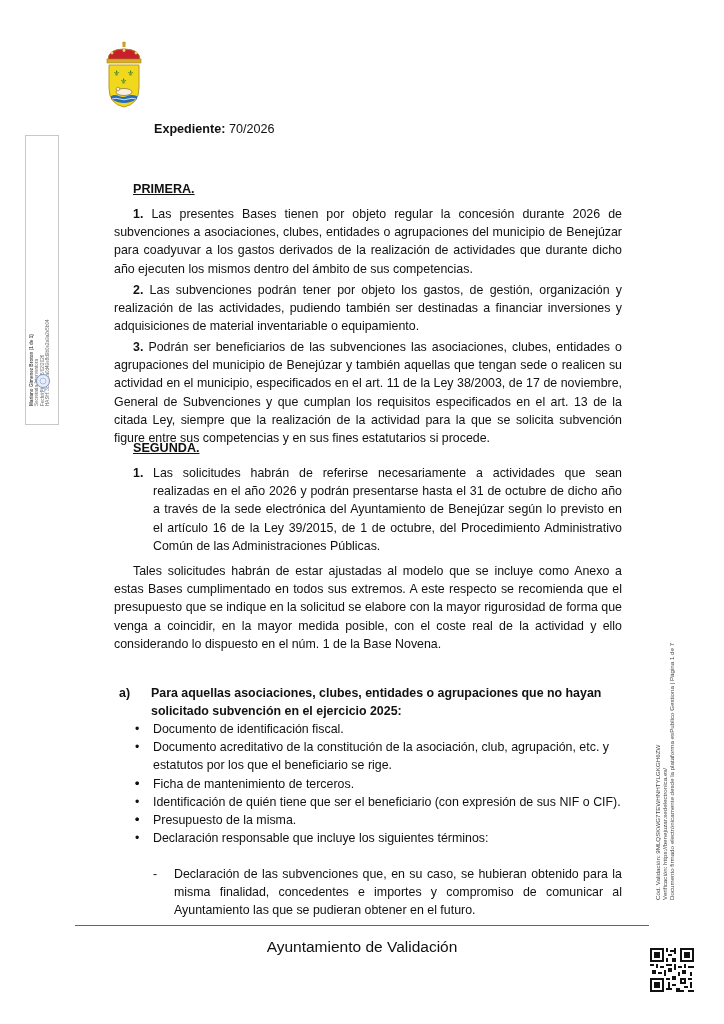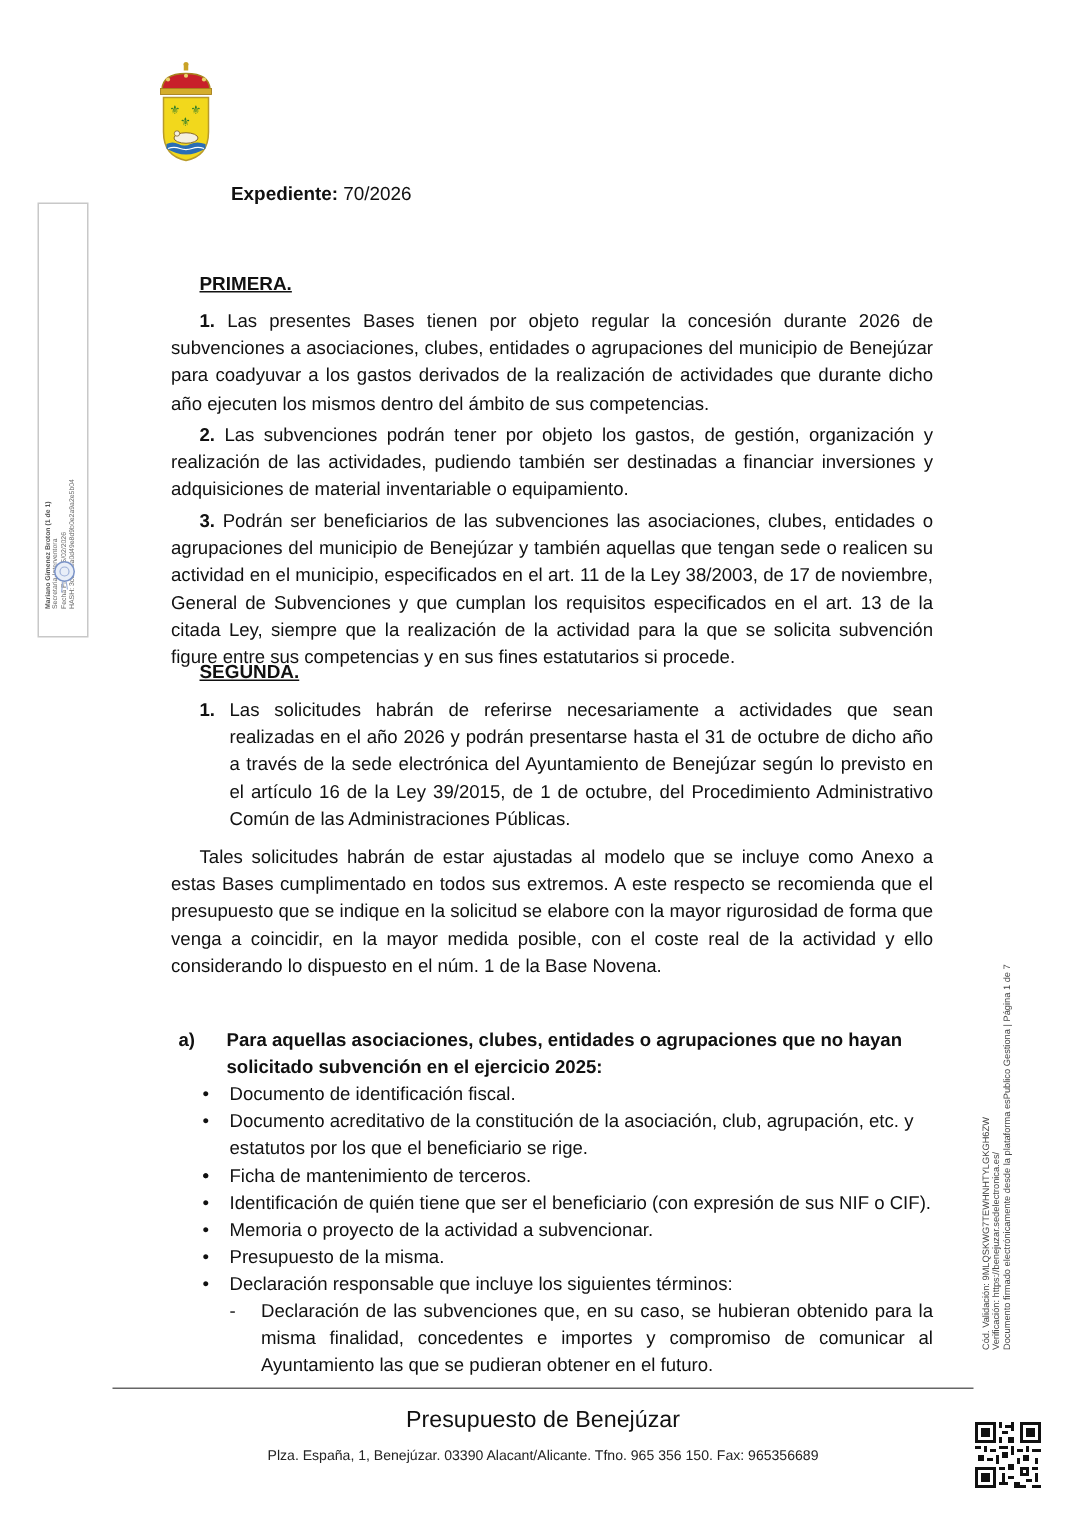--- a/index.html
+++ b/index.html
@@ -129,33 +129,32 @@
     <span class="n">a)</span>
     <span class="t">Para aquellas asociaciones, clubes, entidades o agrupaciones que no hayan solicitado subvención en el ejercicio 2025:</span>
   </div>
 
   <ul class="bullets" style="top:720px;">
     <li><span class="dot">•</span><span>Documento de identificación fiscal.</span></li>
     <li><span class="dot">•</span><span>Documento acreditativo de la constitución de la asociación, club, agrupación, etc. y estatutos por los que el beneficiario se rige.</span></li>
     <li><span class="dot">•</span></li>
     <li><span class="dot">•</span><span>Ficha de mantenimiento de terceros.</span></li>
     <li><span class="dot">•</span><span>Identificación de quién tiene que ser el beneficiario (con expresión de sus NIF o CIF).</span></li>
-    <li><span class="dot">•</span><span>Memoria o proyecto de la actividad a subvencionar.</span></li>
+    <li><span class="dot">•</span></li>
     <li><span class="dot">•</span><span>Presupuesto de la misma.</span></li>
     <li><span class="dot">•</span><span>Declaración responsable que incluye los siguientes términos:</span></li>
   </ul>
 
   <div class="dash" style="top:865px;">
     <span class="d">-</span>
     <span class="t">Declaración de las subvenciones que, en su caso, se hubieran obtenido para la misma finalidad, concedentes e importes y compromiso de comunicar al Ayuntamiento las que se pudieran obtener en el futuro.</span>
   </div>
 
   <div class="footer-rule"></div>
-  <div class="footer-title">Presupuesto de Benejúzar</div>
-  <div class="footer-addr">Plza. España, 1, Benejúzar. 03390 Alacant/Alicante. Tfno. 965 356 150. Fax: 965356689</div>
+  <div class="footer-title">Ayuntamiento de Validación</div>
 
   <div class="verify">
     <div>Cód. Validación: 9MLQSKWG7TEWHNHTYLGKGH6ZW</div>
     <div>Verificación: https://benejuzar.sedelectronica.es/</div>
     <div>Documento firmado electrónicamente desde la plataforma esPublico Gestiona | Página 1 de 7</div>
   </div>
 
   <div class="qr">
     <svg width="44" height="44" viewBox="0 0 22 22" shape-rendering="crispEdges">
       <rect width="22" height="22" fill="#fff"></rect>

